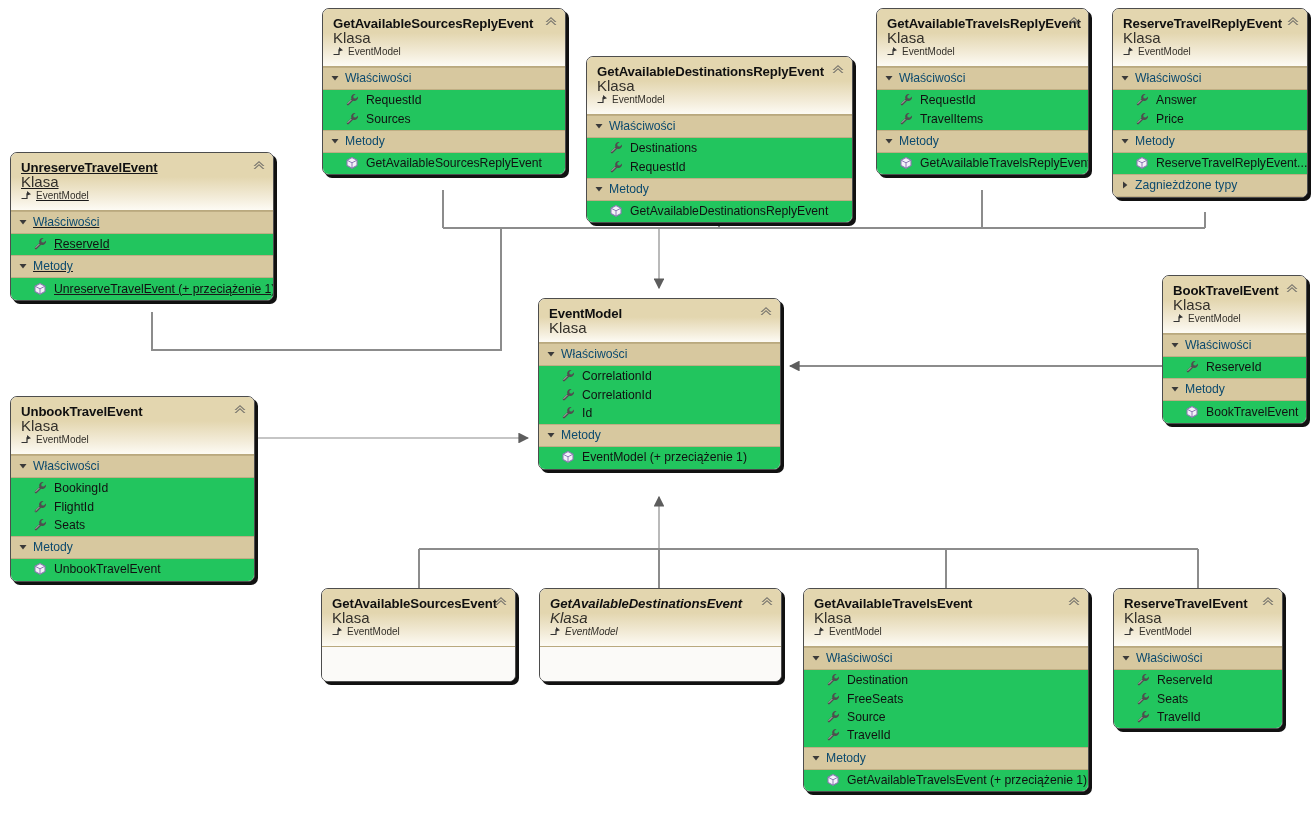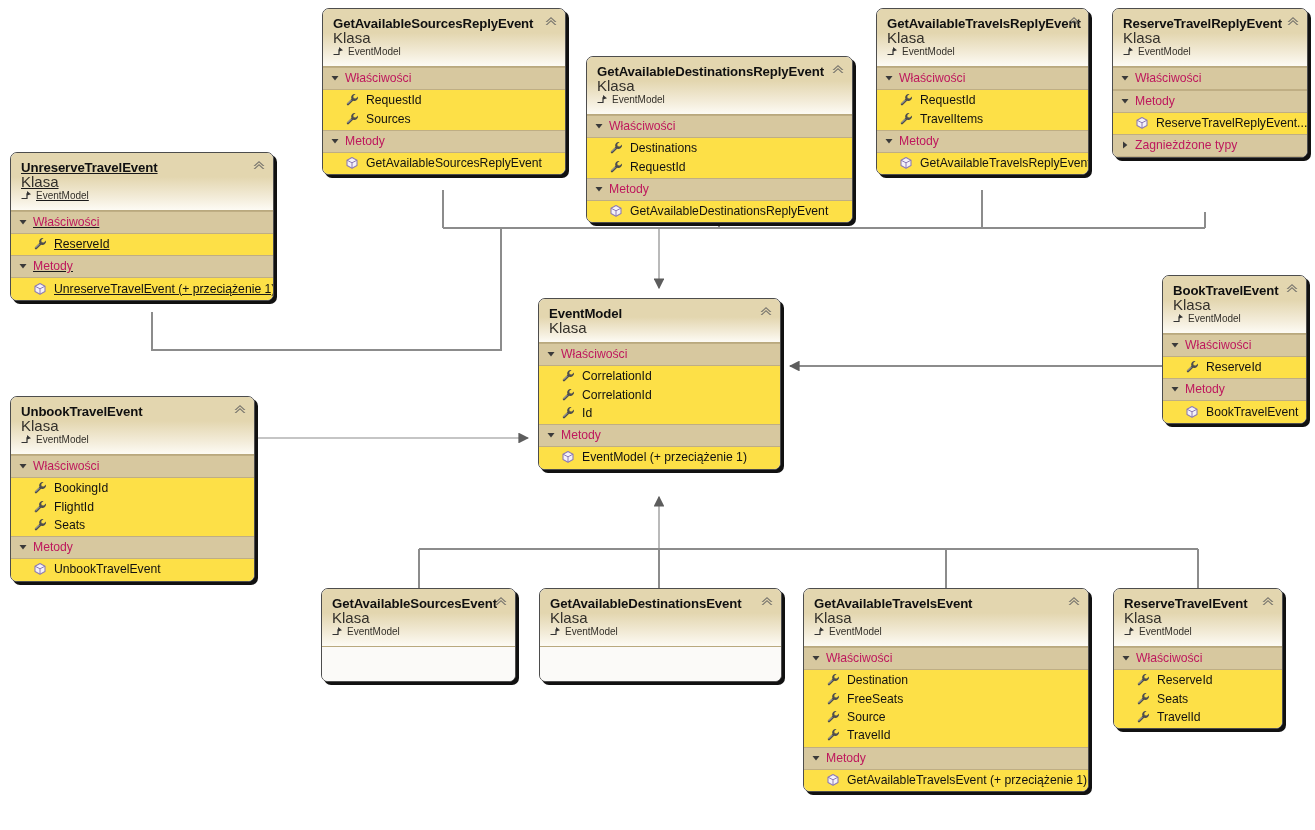--- a/index.html
+++ b/index.html
@@ -62,26 +62,26 @@
     opacity:.78;
   }
   .arrow-up-ico{display:block}
 
   .sec{
     background:#d7c89f;
     border-top:1px solid #bfae84;
     border-bottom:1px solid #bfae84;
     padding:2px 6px 3px 8px;
     font-size:12.2px;
-    color:#be185d;
+    color:#0c4a6e;
     display:flex;align-items:center;gap:6px;
     line-height:16px;
   }
   .sec .tri{width:8px;height:8px;flex:0 0 8px;display:block;}
-  .rows{background:#fde047;padding:1px 0 2px 0;}
+  .rows{background:#22c55e;padding:1px 0 2px 0;}
   .row{
     display:flex;align-items:center;gap:7px;
     padding:0 6px 0 22px;
     height:18.4px;
     font-size:12.2px;
     color:#111;
     white-space:nowrap;
   }
   .row .ico{width:14px;height:14px;flex:0 0 14px;display:block;}
   .empty-body{background:#fbfaf8;}
@@ -302,20 +302,36 @@
             </svg>
             <span>EventModel</span>
           </div>
         </div>
         <div class="sec">
           <svg class="tri" viewBox="0 0 8 8">
             <path d="M0.5 2 L7.5 2 L4 6.4 Z" fill="#3a3a3a"></path>
           </svg>
           <span>Właściwości</span>
         </div>
+        <div class="rows">
+          <div class="row">
+            <svg class="ico" viewBox="0 0 14 14">
+              <path d="M10.6 1.1 a3.6 3.6 0 0 0 -4.2 4.9 L2.1 10.3 a1.2 1.2 0 0 0 1.7 1.7 L8.1 7.7 a3.6 3.6 0 0 0 4.8 -4.3 L10.9 5.5 L8.6 5.2 L8.3 2.9 Z" fill="#4e4e4e"></path>
+              <path d="M2.6 10.8 L6.3 7.1" stroke="#b9b9b9" stroke-width="1" fill="none"></path>
+            </svg>
+            <span>Answer</span>
+          </div>
+          <div class="row">
+            <svg class="ico" viewBox="0 0 14 14">
+              <path d="M10.6 1.1 a3.6 3.6 0 0 0 -4.2 4.9 L2.1 10.3 a1.2 1.2 0 0 0 1.7 1.7 L8.1 7.7 a3.6 3.6 0 0 0 4.8 -4.3 L10.9 5.5 L8.6 5.2 L8.3 2.9 Z" fill="#4e4e4e"></path>
+              <path d="M2.6 10.8 L6.3 7.1" stroke="#b9b9b9" stroke-width="1" fill="none"></path>
+            </svg>
+            <span>Price</span>
+          </div>
+        </div>
         <div class="sec">
           <svg class="tri" viewBox="0 0 8 8">
             <path d="M0.5 2 L7.5 2 L4 6.4 Z" fill="#3a3a3a"></path>
           </svg>
           <span>Metody</span>
         </div>
         <div class="rows">
           <div class="row">
             <svg class="ico" viewBox="0 0 14 14">
               <path d="M7 1.6 L12 4.2 L12 9.6 L7 12.2 L2 9.6 L2 4.2 Z" fill="#f4f1f9" stroke="#8d7bb5" stroke-width="1.1" stroke-linejoin="round"></path>
@@ -551,21 +567,21 @@
           <div class="cls-base">
             <svg width="11" height="10" viewBox="0 0 11 10">
               <path d="M0.5 7.5 L6 7.5 L6 2.2" stroke="#333" stroke-width="1.2" fill="none"></path>
               <path d="M6 0 L10 3.2 L6 4.4 Z" fill="#333"></path>
             </svg>
             <span>EventModel</span>
           </div>
         </div>
         <div class="empty-body" style="height:34px"></div>
       </div>
-      <div class="cls" style="left: 539px; top: 588px; width: 243px;">
+      <div class="cls" style="left: 539px; top: 588px; width: 243px; font-style: italic;">
         <div class="cls-head">
           <svg class="chev arrow-up-ico" viewBox="0 0 14 12">
             <path d="M7 2 L12.5 7 L10.8 7 L7 3.6 L3.2 7 L1.5 7 Z" fill="#5d5d5d"></path>
             <path d="M7 5 L12.5 10 L10.8 10 L7 6.6 L3.2 10 L1.5 10 Z" fill="#5d5d5d"></path>
           </svg>
           <div class="cls-title">GetAvailableDestinationsEvent</div>
           <div class="cls-kind">Klasa</div>
           <div class="cls-base">
             <svg width="11" height="10" viewBox="0 0 11 10">
               <path d="M0.5 7.5 L6 7.5 L6 2.2" stroke="#333" stroke-width="1.2" fill="none"></path>

